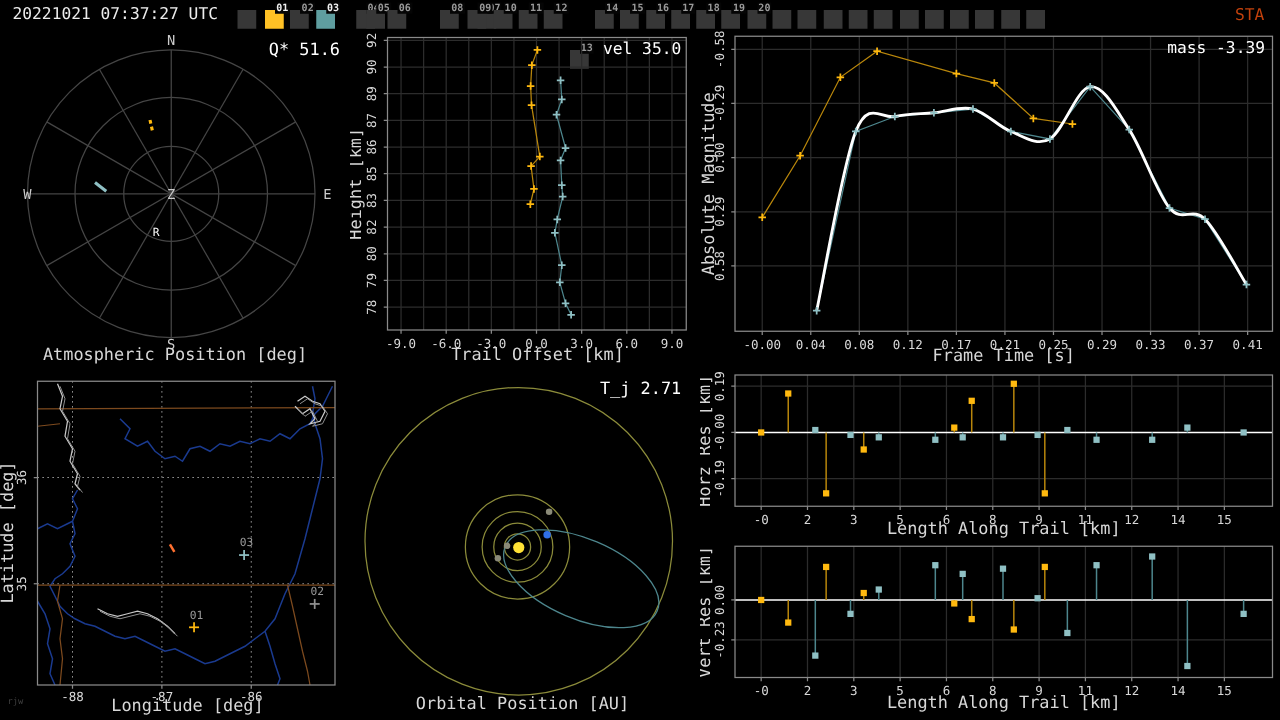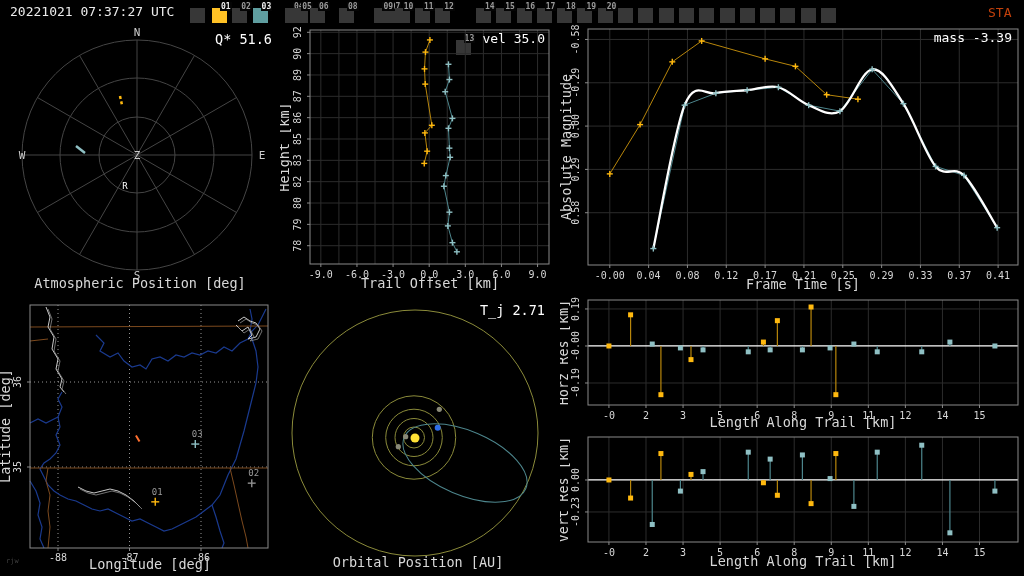--- a/index.html
+++ b/index.html
@@ -38,21 +38,21 @@
       </div>
       <div class="tab" style="left: 293.2px;">
         <span class="lbl">05</span>
       </div>
       <div class="tab" style="left: 310px;">
         <span class="lbl">06</span>
       </div>
       <div class="tab" style="left: 333.8px; margin-left: 48px;">
         <span class="lbl">07</span>
       </div>
-      <div class="tab" style="left: 339px; text-align: right;">
+      <div class="tab" style="left: 352px; text-align: right;">
         <span class="lbl">08</span>
       </div>
       <div class="tab" style="left: 374.4px;">
         <span class="lbl">09</span>
       </div>
       <div class="tab" style="left: 394.7px;">
         <span class="lbl">10</span>
       </div>
       <div class="tab" style="left: 415px;">
         <span class="lbl">11</span>

